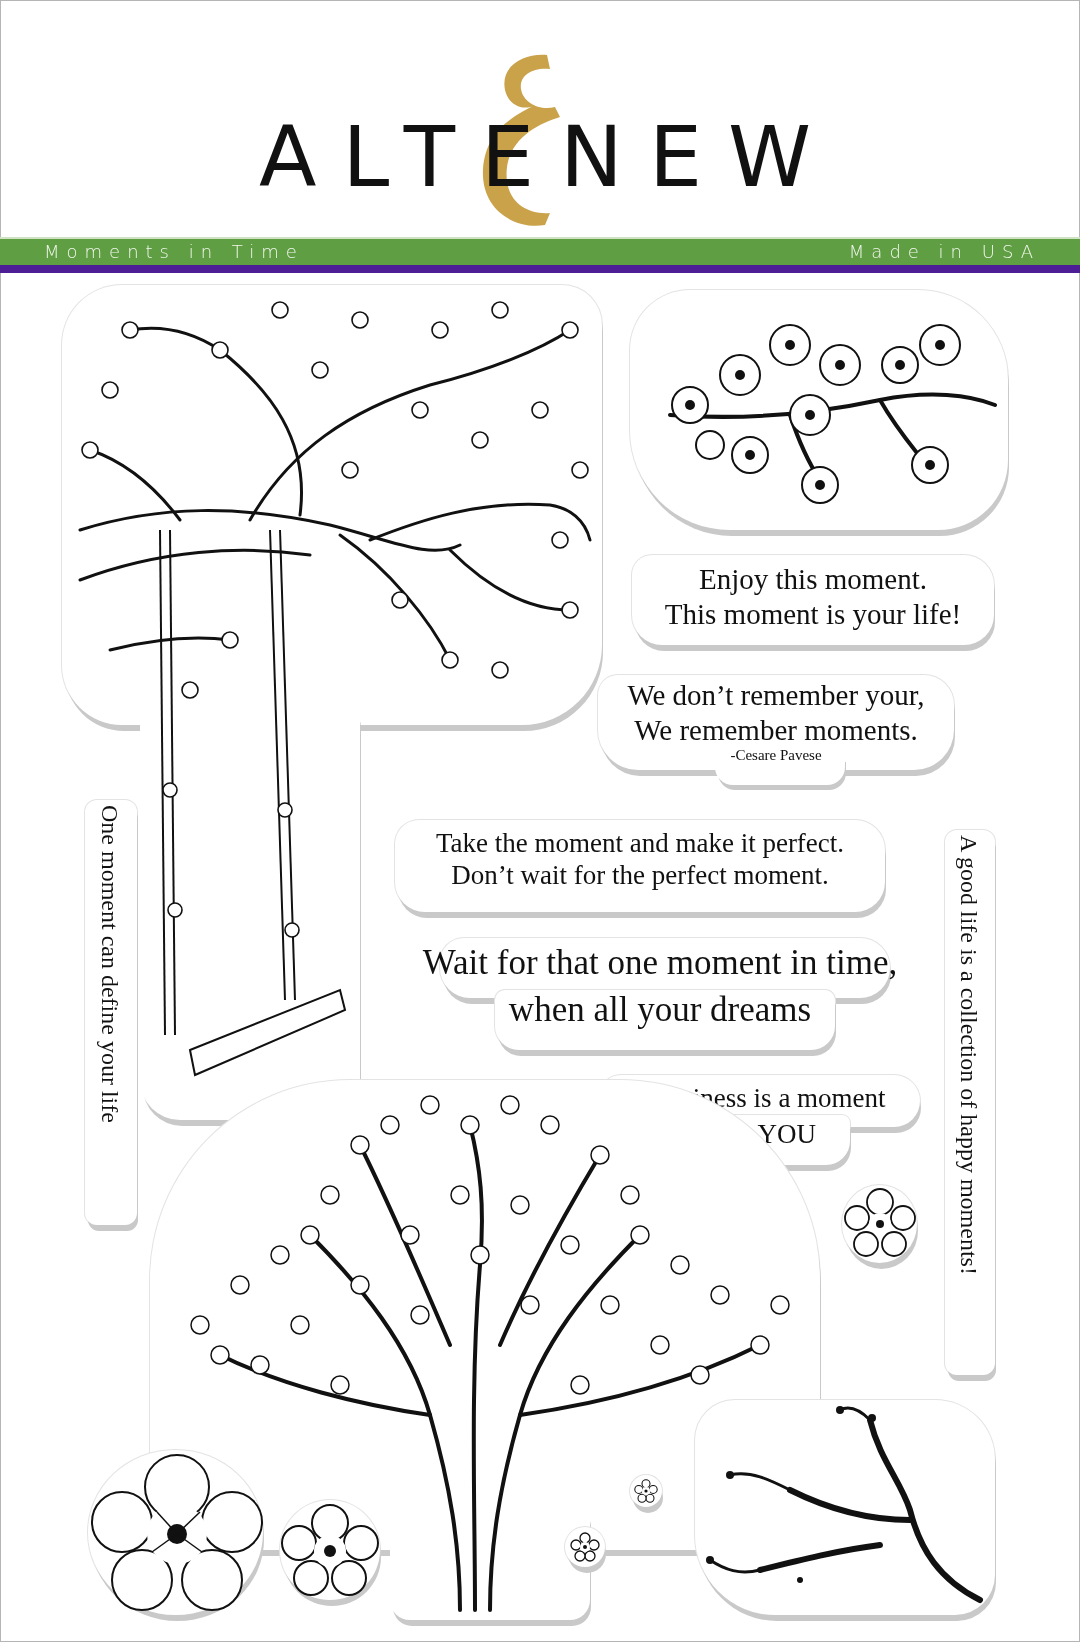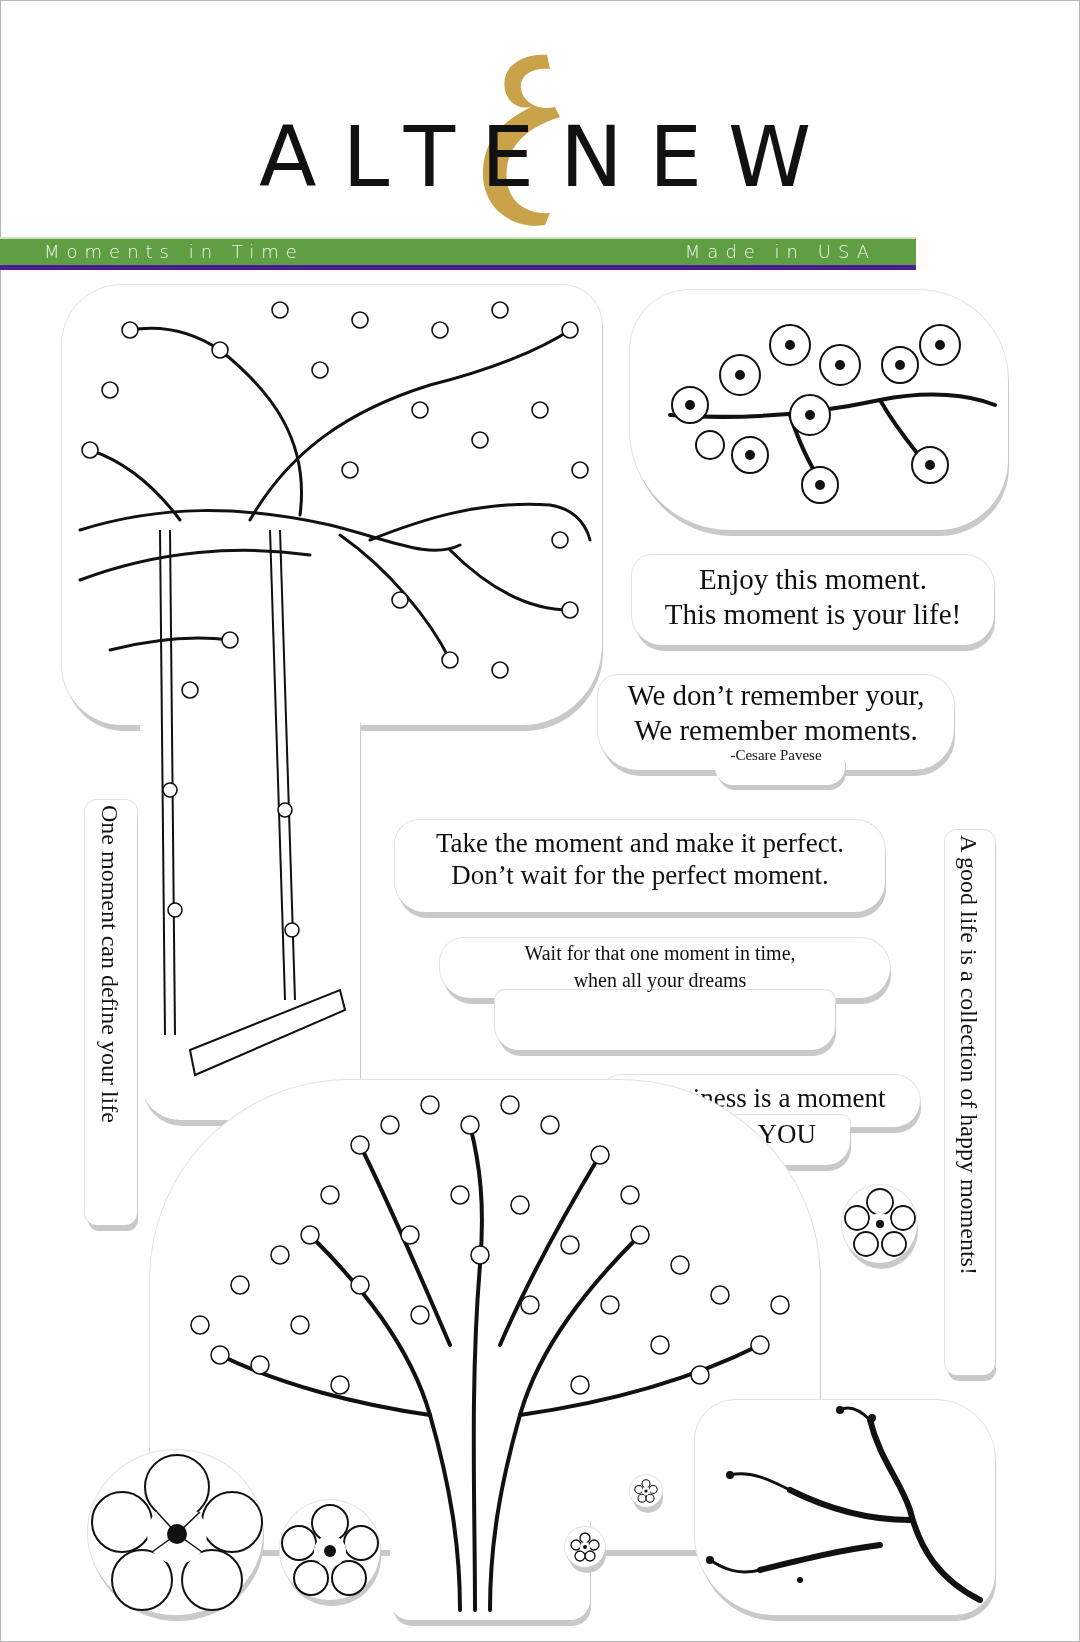--- a/index.html
+++ b/index.html
@@ -1,21 +1,21 @@
 <!DOCTYPE html>
 <html><head>
 <meta charset="utf-8">
 <style>
   html,body{margin:0;padding:0;background:#fff;}
   body{width:1080px;height:1642px;position:relative;overflow:hidden;font-family:"Liberation Serif","DejaVu Serif",serif;}
   .frame{position:absolute;left:0;top:0;width:1078px;height:1640px;border:1px solid #b5b5b5;background:#fff;}
   .logo{position:absolute;left:0;top:20px;width:1080px;height:220px;}
   .logo-text{position:absolute;left:0;right:0;top:95px;text-align:center;font-family:"DejaVu Sans","Liberation Sans",sans-serif;font-weight:400;font-size:84px;letter-spacing:26px;color:#111;padding-left:8px;line-height:1;margin-left:8px;}
   .logo-e{position:absolute;left:455px;top:25px;}
-  .band{position:absolute;left:0;top:237px;width:916px;height:26px;background:#5f9e43;border-top:2px solid #cfe3c4;border-bottom:5px solid #4c1d95;}
+  .band{position:absolute;left:0;top:237px;width:1080px;height:26px;background:#5f9e43;border-top:2px solid #cfe3c4;border-bottom:8px solid #4c1d95;}
   .band span{position:absolute;top:2px;color:#f2f7ee;font-family:"DejaVu Sans","Liberation Sans",sans-serif;font-size:18px;letter-spacing:7px;font-weight:300;}
   .band .left{left:44px;}
   .band .right{right:40px;}
   .stamp{position:absolute;background:#fff;border-radius:26px;box-shadow:2px 7px 0 -1px #c9c9c9, 0 0 0 1px #e3e3e3;}
   .quote{position:absolute;text-align:center;color:#111;line-height:1.2;}
   .q-lg{font-size:29px;text-align:center;}
   .q-sm{font-size:15px;}
   .vert{position:absolute;writing-mode:vertical-rl;font-size:24px;color:#111;white-space:nowrap;}
   svg{position:absolute;overflow:visible;}
 </style>
@@ -136,21 +136,21 @@
 </div>
 
 <div class="stamp" style="left:395px;top:820px;width:490px;height:92px;border-radius:24px 30px 30px 30px;"></div>
 <div class="quote q-lg" style="left:395px;top:827px;width:490px;font-size:27px;">
   <div>Take the moment and make it perfect.</div>
   <div>Don’t wait for the perfect moment.</div>
 </div>
 
 <div class="stamp" style="left:440px;top:938px;width:450px;height:60px;border-radius:24px 30px 30px 30px;"></div>
 <div class="stamp" style="left:495px;top:990px;width:340px;height:60px;border-radius:10px 10px 24px 24px;"></div>
-<div class="quote q-lg" style="left:420px;top:940px;width:480px;font-size:20px;line-height:1.33;">
+<div class="quote q-lg" style="left:420px;top:940px;width:480px;font-size:35px;line-height:1.33;">
   <div>Wait for that one moment in time,</div>
   <div>when all your dreams</div>
 </div>
 
 <div class="stamp" style="left:600px;top:1075px;width:320px;height:52px;border-radius:24px 30px 30px 30px;"></div>
 <div class="stamp" style="left:680px;top:1115px;width:170px;height:50px;border-radius:8px 8px 24px 24px;"></div>
 <div class="quote q-lg" style="left:600px;top:1080px;width:320px;font-size:27px;line-height:1.35;">
   <div>Happiness is a moment</div>
   <div>with YOU</div>
 </div>

